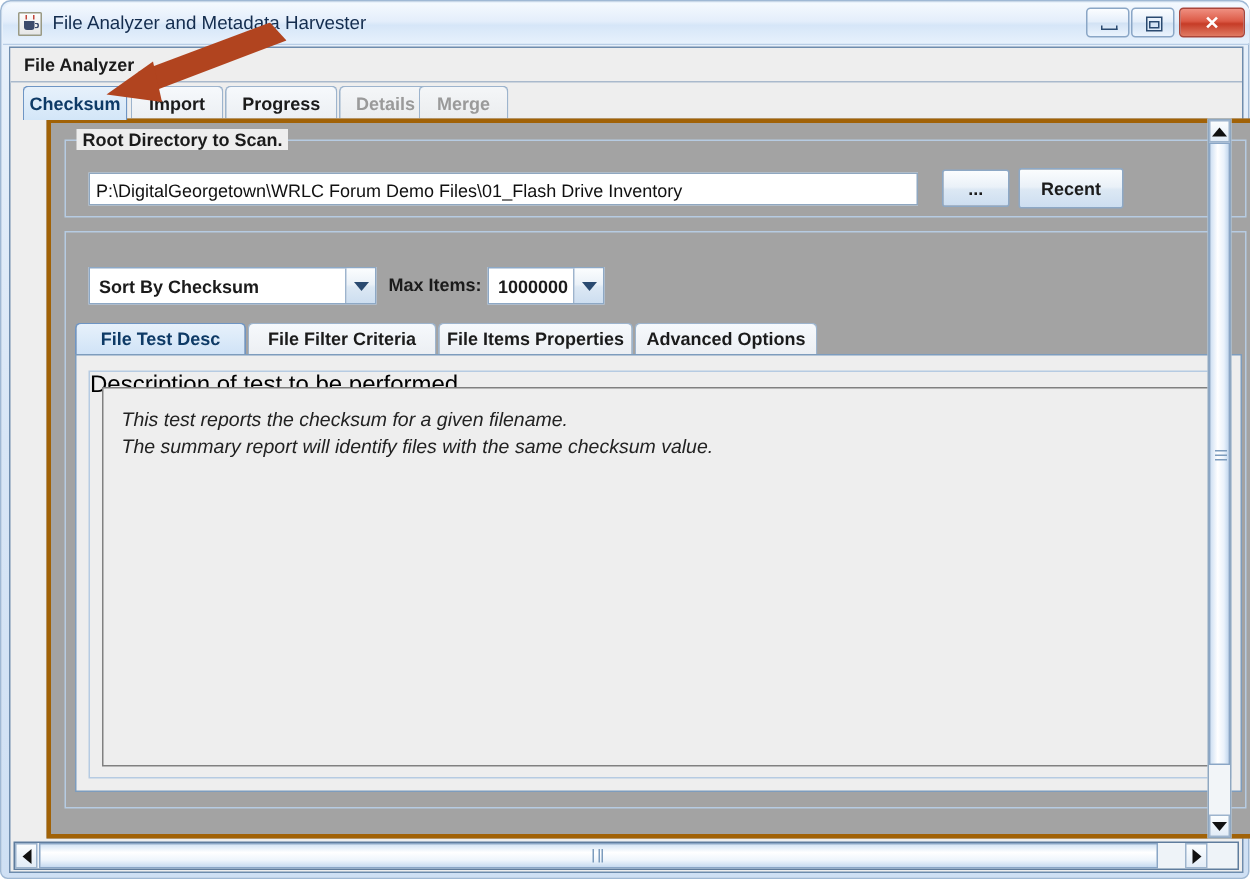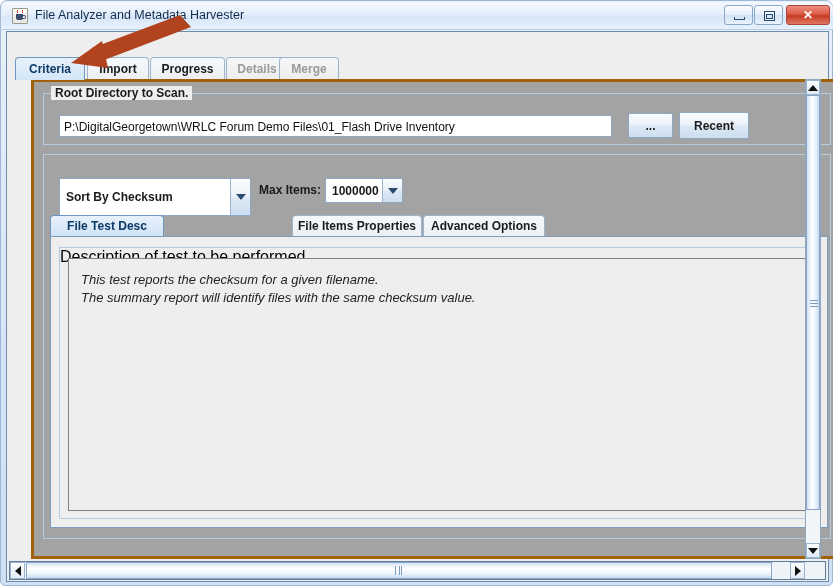--- a/index.html
+++ b/index.html
@@ -204,21 +204,21 @@
     background: linear-gradient(to bottom,#fbfdfe 0%,#eaf1f8 46%,#dce8f4 54%,#cddef0 100%);
     border-left: 1px solid #9db4cd;
     display: flex; align-items: center; justify-content: center;
   }
   .combo .arrowbox .tri {
     width: 0; height: 0;
     border-left: 5px solid transparent;
     border-right: 5px solid transparent;
     border-top: 6px solid #2a4a70;
   }
-  #combo-action { left: 15px; top: 23px; width: 192px; height: 38px; }
+  #combo-action { left: 15px; top: 23px; width: 192px; height: 25px; }
   #combo-max { left: 281px; top: 23px; width: 78px; height: 25px; }
   #lbl-maxitems {
     position: absolute; left: 215px; top: 28px;
     font-size: 12px; font-weight: bold; color: #1b1b1b;
   }
 
   
   #inner-tabs {
     position: absolute; left: 6px; top: 60px;
     width: 774px; height: 21px;
@@ -356,23 +356,26 @@
       <div class="sq"></div>
       <div class="sq2"></div>
     </div>
     <div class="winbtn" id="btn-close">
       <div class="glyph">✕</div>
     </div>
   </div>
 
   <div id="client">
 
+    <div id="menubar">
+      <div id="menubar-label">File Analyzer</div>
+    </div>
 
     <div id="tabstrip">
-      <div class="otab selected" style="left:0px;width:70px;">Criteria</div>
+      <div class="otab selected" style="left:0px;width:70px;">Checksum</div>
       <div class="otab" style="left:72px;width:62px;">Import</div>
       <div class="otab" style="left:135px;width:75px;">Progress</div>
       <div class="otab disabled" style="left:211px;width:62px;">Details</div>
       <div class="otab disabled" style="left:264px;width:60px;">Merge</div>
     </div>
 
     <div id="tabpanel">
 
       <div class="group" id="grp-root">
         <div class="legend">Root Directory to Scan.</div>
@@ -394,20 +397,21 @@
 
         <div class="combo" id="combo-max">
           <div class="val">1000000</div>
           <div class="arrowbox">
               <div class="tri"></div>
             </div>
         </div>
 
         <div id="inner-tabs">
           <div class="itab selected" style="left:0px;width:114px;">File Test Desc</div>
+          <div class="itab" style="left:115px;width:126px;">File Filter Criteria</div>
           <div class="itab" style="left:242px;width:130px;">File Items Properties</div>
           <div class="itab" style="left:373px;width:122px;">Advanced Options</div>
         </div>
 
         <div id="inner-panel">
           <div id="grp-desc">
             <div class="legend">Description of test to be performed</div>
             <div id="desc-area">
               <div class="desc-line">This test reports the checksum for a given filename.</div>
               <div class="desc-line">The summary report will identify files with the same checksum value.</div>

